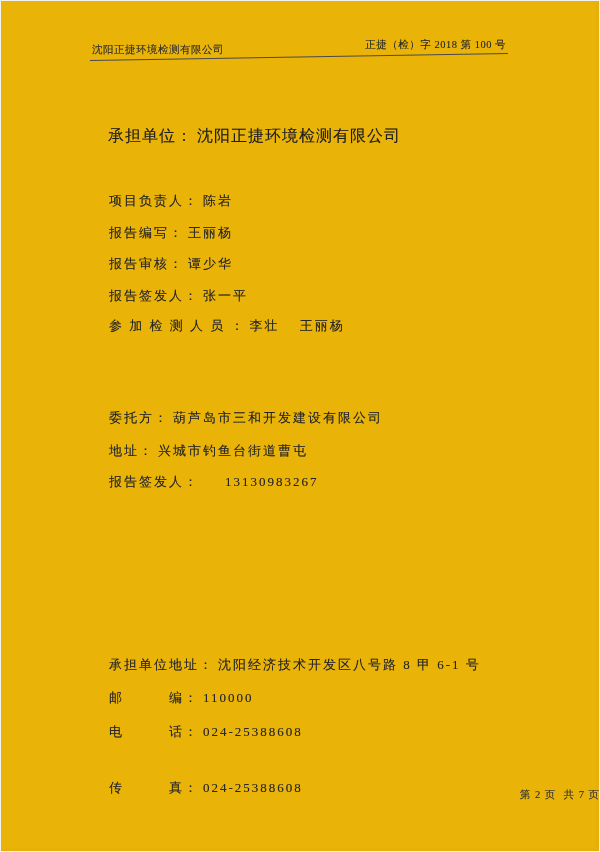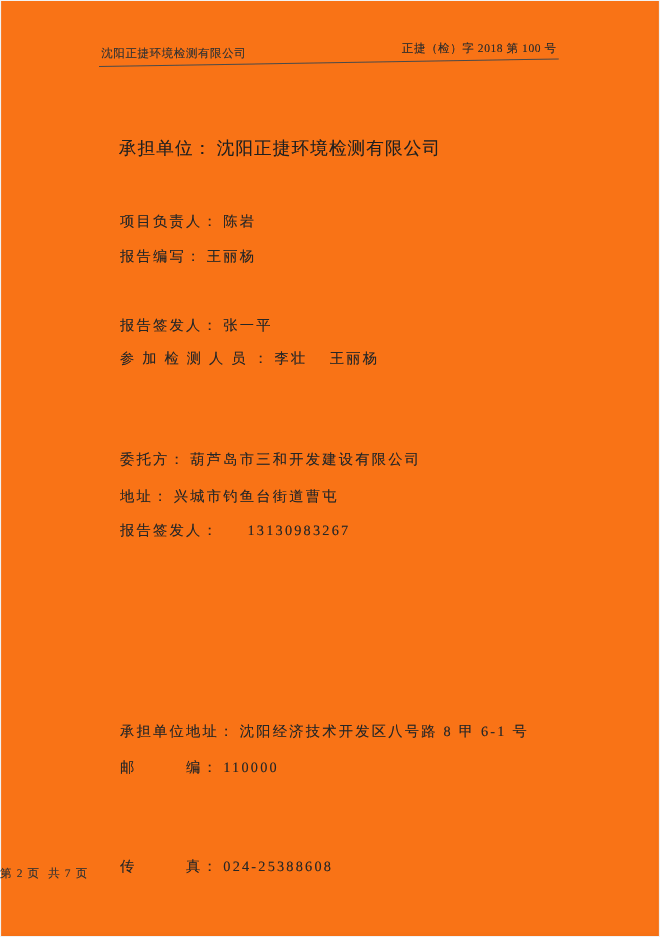--- a/index.html
+++ b/index.html
@@ -4,21 +4,21 @@
 <style>
   html, body {
     margin: 0;
     padding: 0;
     background: #ffffff;
   }
   .page {
     position: relative;
     width: 600px;
     height: 852px;
-    background: #f97316;
+    background: #eab308;
     overflow: hidden;
     font-family: "Liberation Serif", "DejaVu Serif", serif;
     color: #262626;
     box-shadow: inset 0 0 0 1px #f2f2f2, inset -2px -2px 4px rgba(0,0,0,0.03);
   }
   .txt {
     position: absolute;
     white-space: pre;
     line-height: 1;
     text-shadow: 0 0 0.5px rgba(50,50,50,0.45);
@@ -57,21 +57,21 @@
   .line .val { margin-left: 4px; }
   .line .val.gap-lg { margin-left: 26px; font-family: Liberation Serif, serif; }
   .title-line {
     font-size: 16px;
     letter-spacing: 1px;
     color: #1f1f1f;
   }
   
   .footer {
     left: 0; right: 0; top: 790px;
-    text-align: left;
+    text-align: right;
     font-size: 10.5px;
     letter-spacing: 1px;
     color: #333;
   }
 </style>
 </head>
 <body>
 
 <div class="page">
 
@@ -85,20 +85,23 @@
 
 
   <div class="line" style="top:181px">
     <span class="lbl">项目负责人：</span><span class="val">陈岩</span>
   </div>
 
   <div class="line" style="top:213px">
     <span class="lbl">报告编写：</span><span class="val">王丽杨</span>
   </div>
 
+  <div class="line" style="top:244px">
+    <span class="lbl">报告审核：</span><span class="val">谭少华</span>
+  </div>
 
   <div class="line" style="top:276px">
     <span class="lbl">报告签发人：</span><span class="val">张一平</span>
   </div>
 
   <div class="line" style="top:306px">
     <span class="lbl">参 加 检 测 人 员 ：</span><span class="val">李壮　 王丽杨</span>
   </div>
 
   <div class="line" style="top:398px">
@@ -114,20 +117,23 @@
   </div>
 
   <div class="line" style="top:645px">
     <span class="lbl">承担单位地址：</span><span class="val">沈阳经济技术开发区八号路 8 甲 6-1 号</span>
   </div>
 
   <div class="line" style="top:678px">
     <span class="lbl">邮　　　编：</span><span class="val">110000</span>
   </div>
 
+  <div class="line" style="top:712px">
+    <span class="lbl">电　　　话：</span><span class="val">024-25388608</span>
+  </div>
 
   <div class="line" style="top:768px">
     <span class="lbl">传　　　真：</span><span class="val">024-25388608</span>
   </div>
 
   <div class="txt footer">第 2 页  共 7 页</div>
 
 </div>
 
 </body></html>

